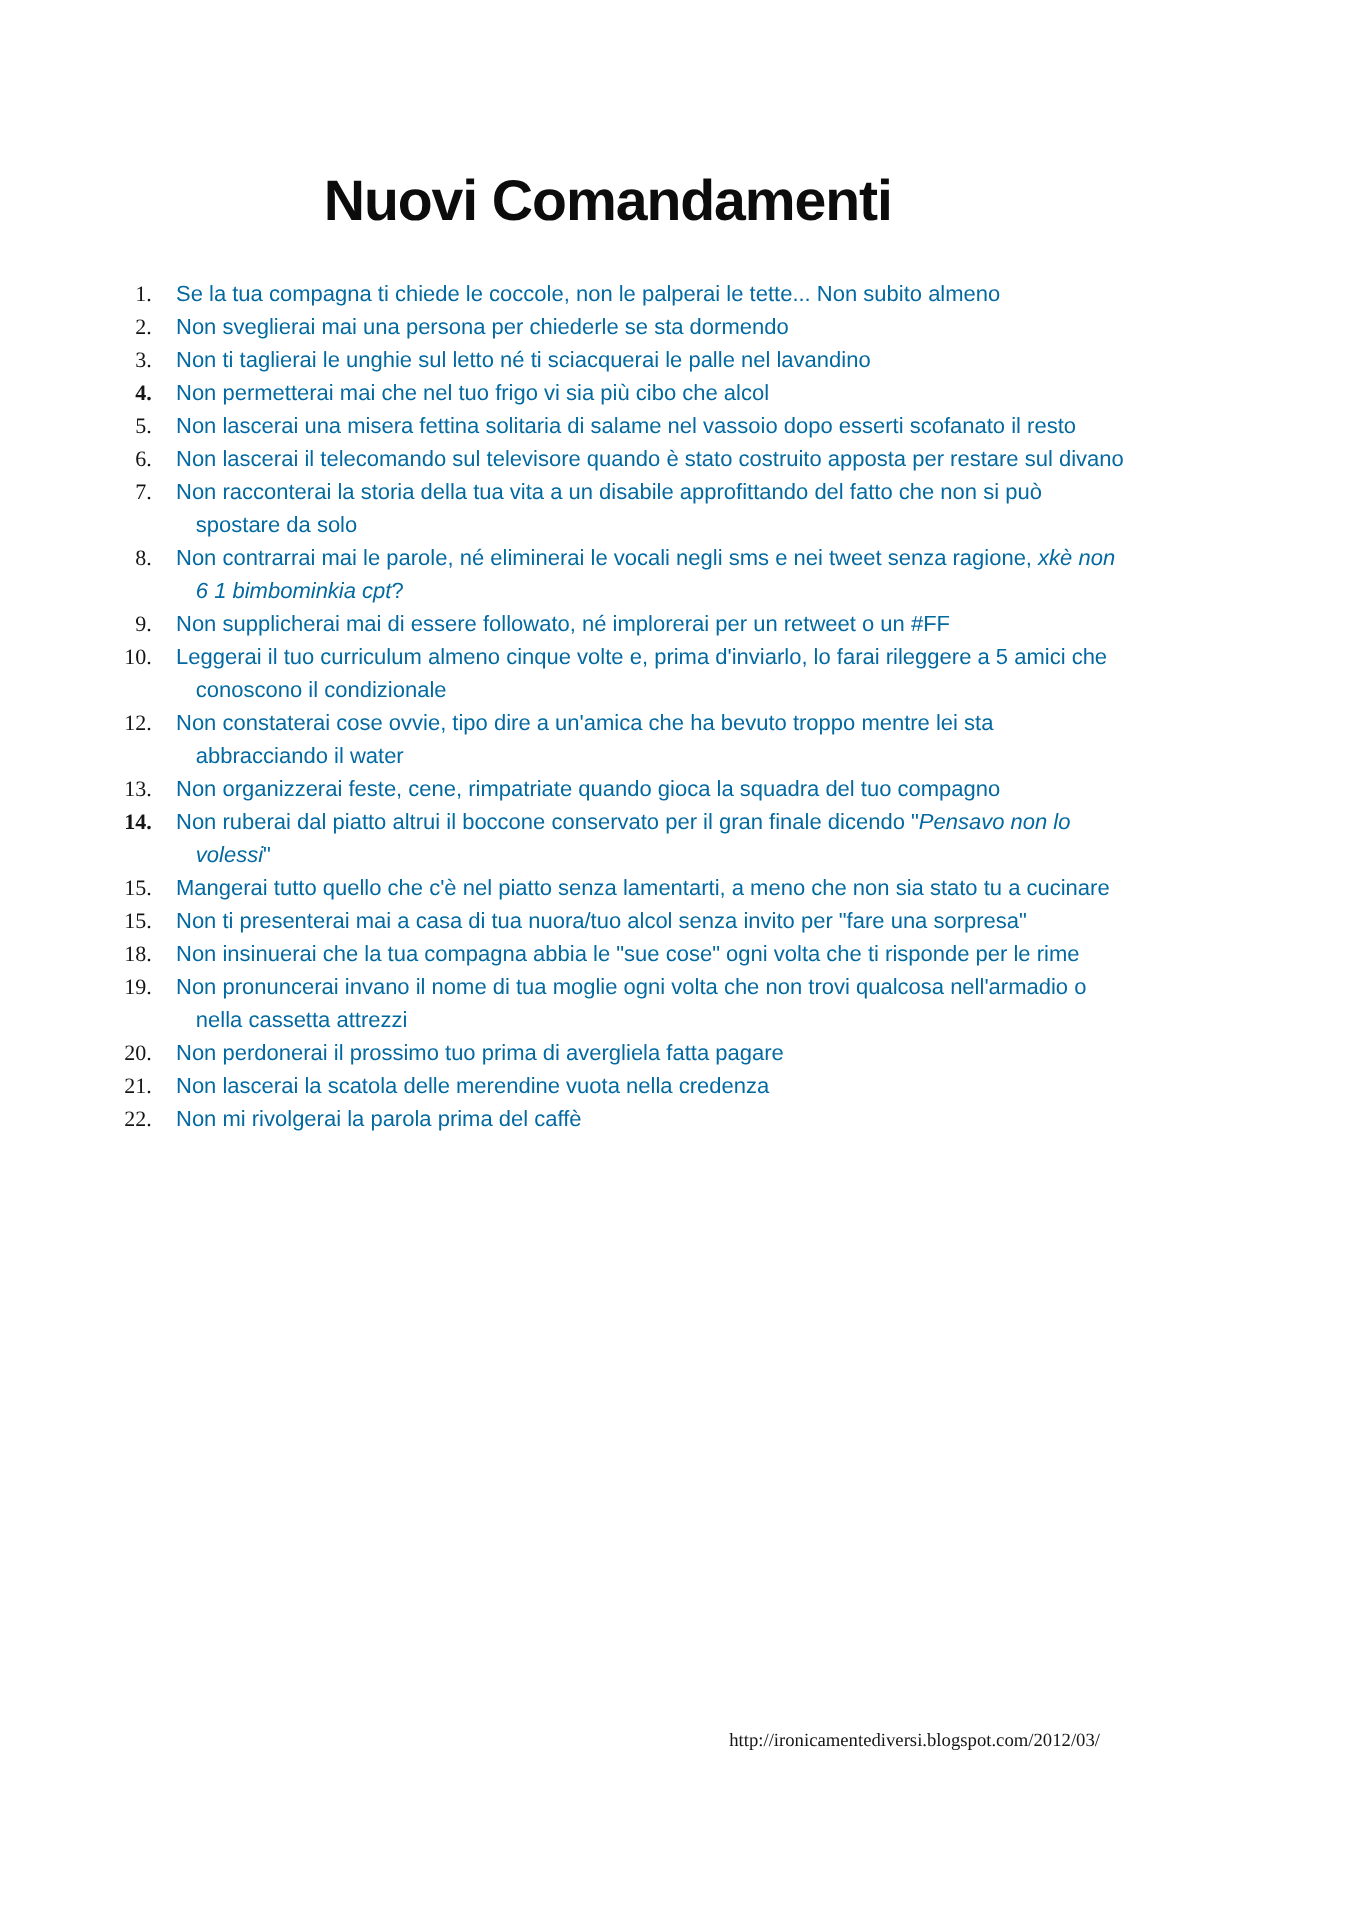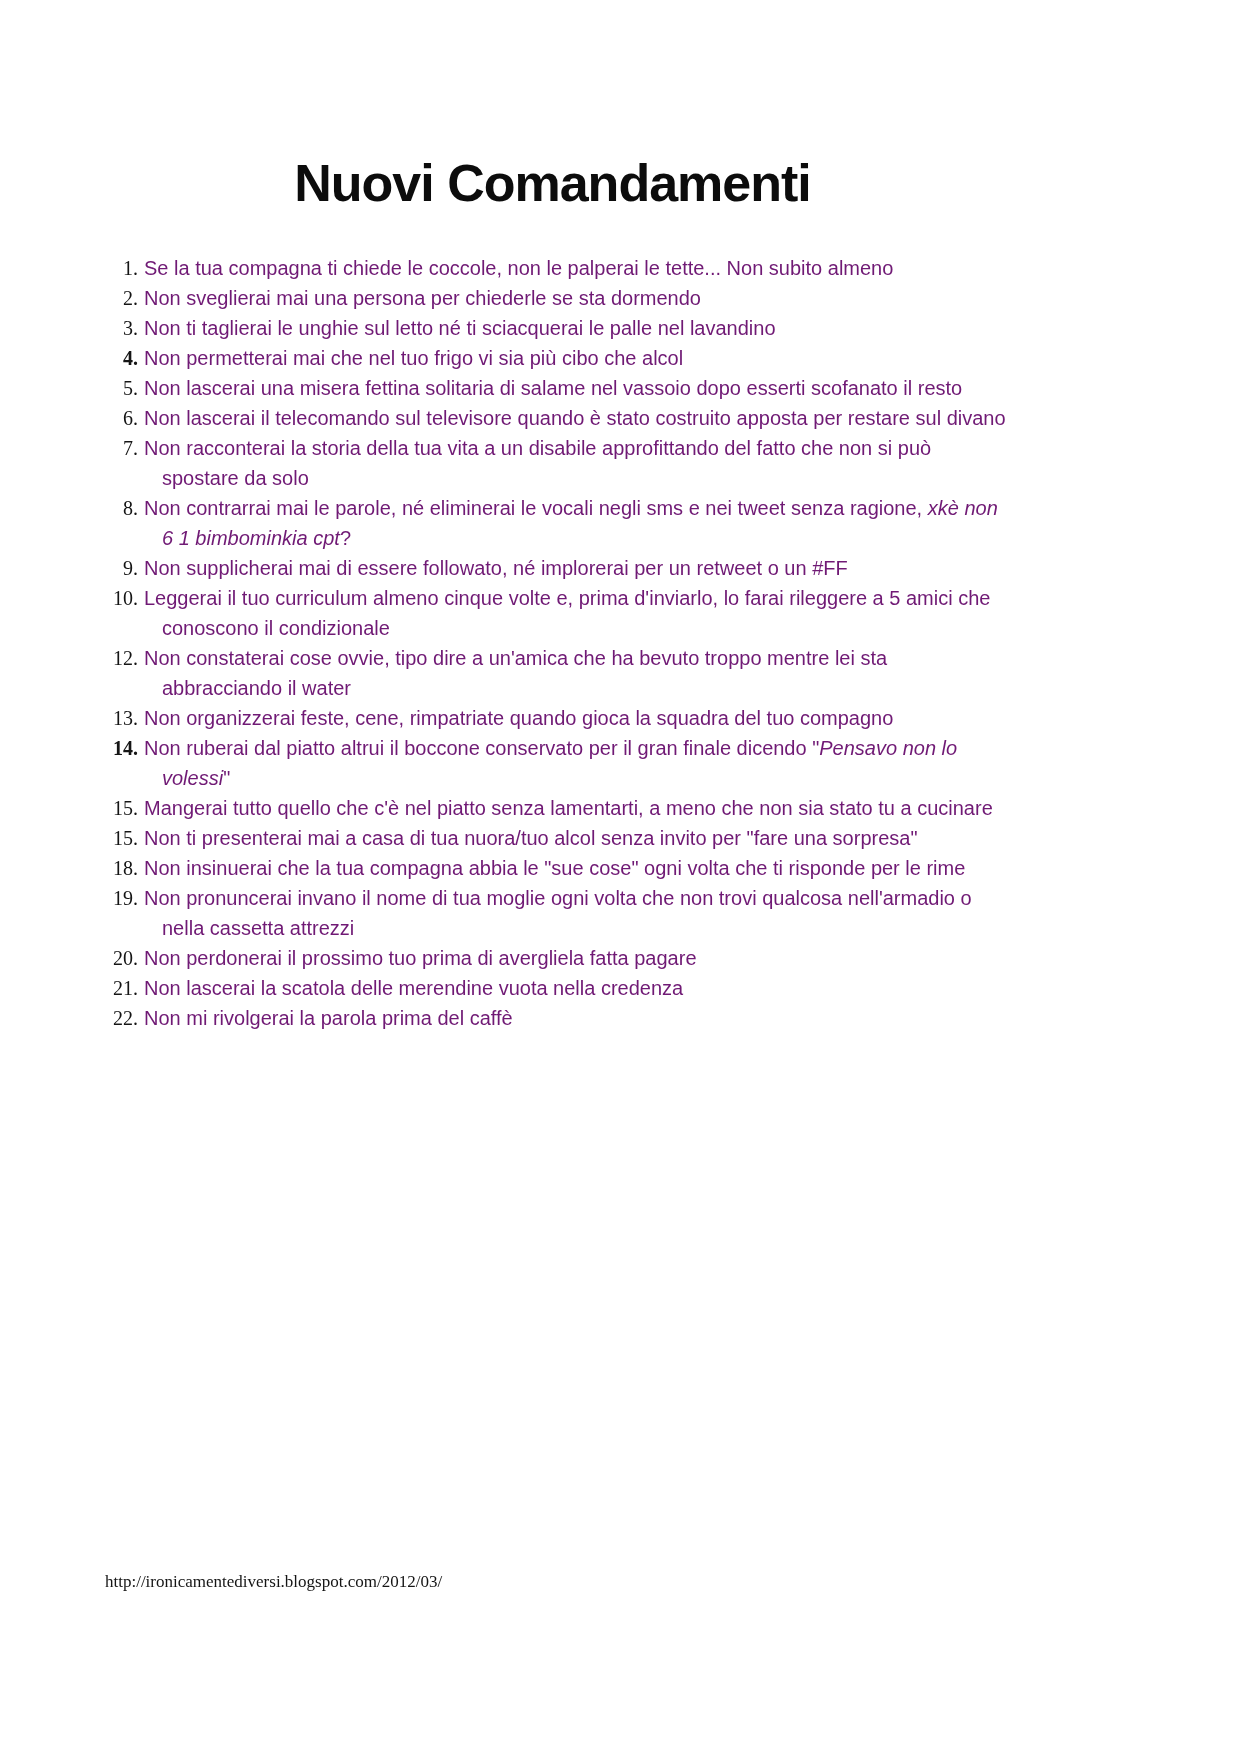--- a/index.html
+++ b/index.html
@@ -43,35 +43,35 @@
   .item .num {
     flex: none;
     width: 33px;
     text-align: right;
     font-family: "Liberation Serif", serif;
     font-size: 20px;
     color: #151515;
   }
   .item .num.bold { font-weight: bold; }
   .item .text {
-    margin-left: 6px;
+    margin-left: 22px;
     width: 845px;
     padding-left: 18px;
     text-indent: -18px;
-    color: #701a75;
+    color: #0369a1;
   }
   .item .text em {
     font-style: italic;
   }
   .doc-footer {
     position: absolute;
     top: 1572px;
     left: 105px;
     width: 895px;
-    text-align: left;
+    text-align: right;
     font-family: "Liberation Serif", serif;
     font-size: 17px;
     color: #151515;
   }
 </style>
 </head>
 <body>
 
 <div class="page">
 

